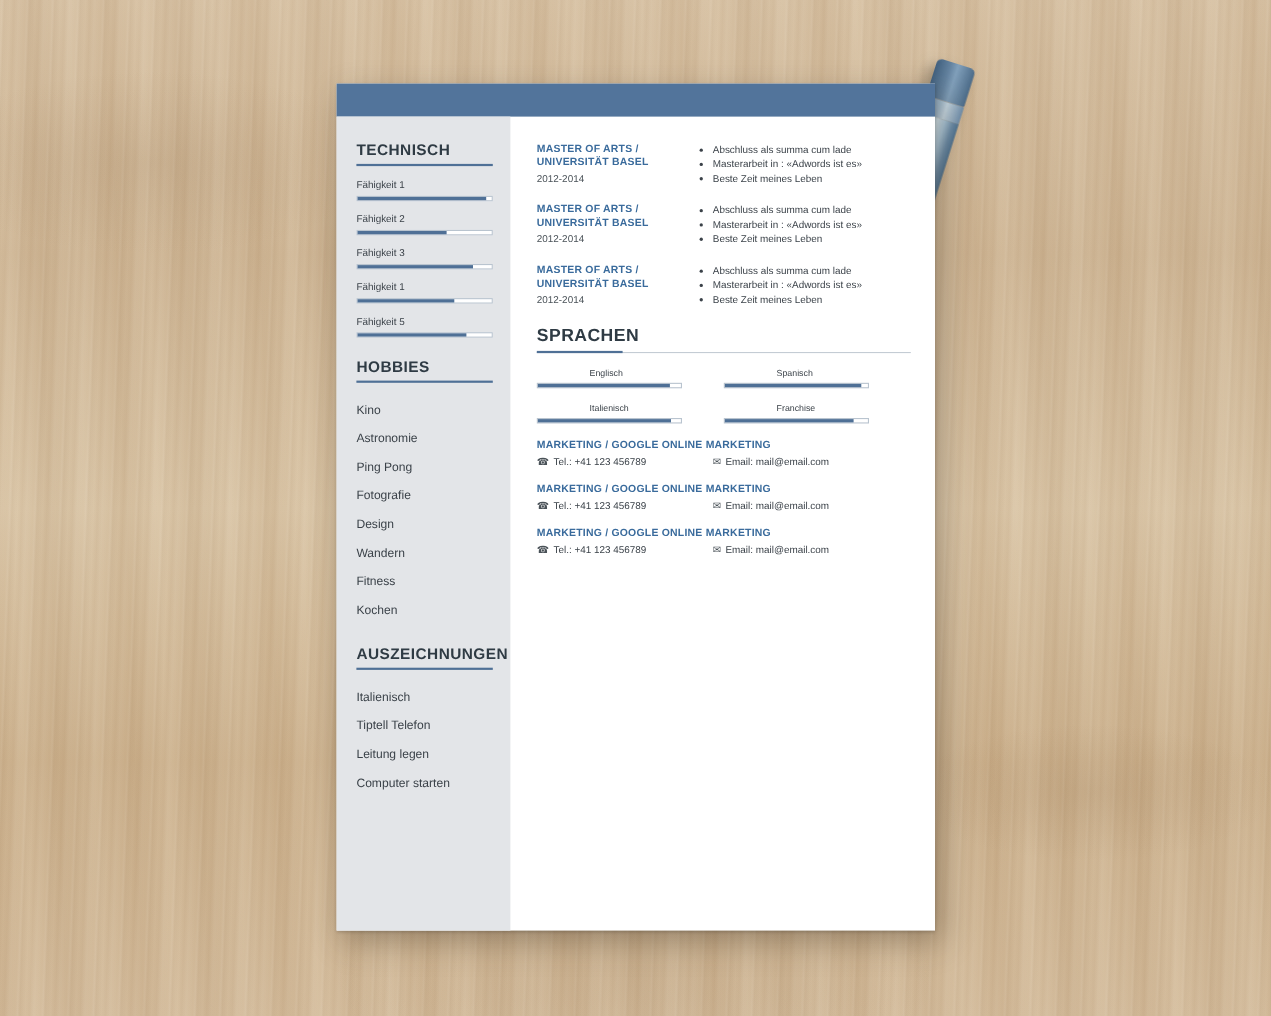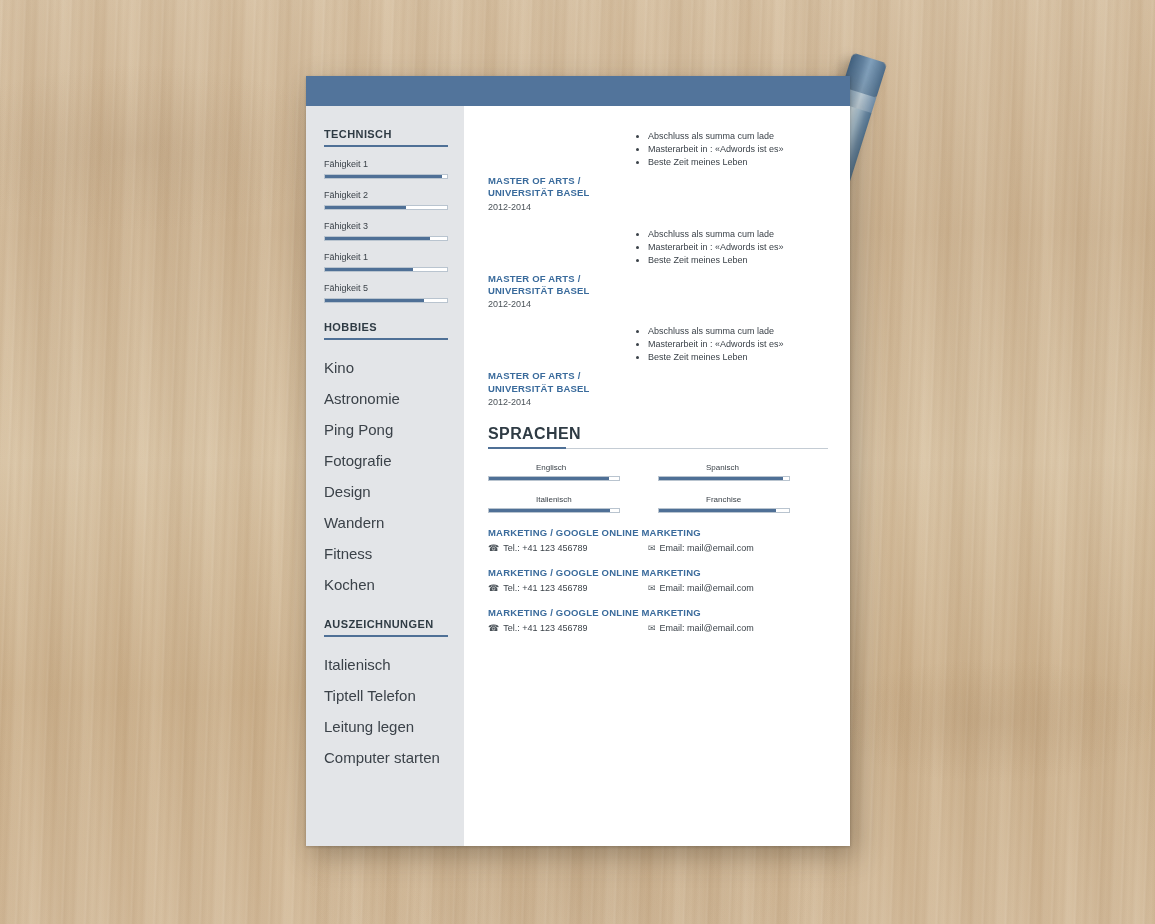--- a/index.html
+++ b/index.html
@@ -116,21 +116,21 @@
   }
 
   
   .sidebar {
     width: 158px;
     background: #e3e5e8;
     padding: 22px 16px 0 18px;
     box-sizing: border-box;
   }
   .side-h {
-    font-size: 11px;
+    font-size: 14px;
     font-weight: bold;
     color: #2f3b44;
     letter-spacing: 0.4px;
     border-bottom: 2px solid #4f7096;
     padding-bottom: 5px;
     margin: 0 0 12px 0;
   }
   .skill {
     margin-bottom: 11px;
   }
@@ -143,41 +143,40 @@
     height: 5px;
     background: #ffffff;
     border: 1px solid #b9c4cf;
     box-sizing: border-box;
   }
   .bar-fill {
     height: 100%;
     background: #4f7096;
   }
   .list-item {
-    font-size: 15px;
+    font-size: 11px;
     color: #3b4249;
     padding: 7px 0;
   }
   .gap-top { margin-top: 18px; }
 
   
   .main {
     flex: 1;
     padding: 24px 22px 0 24px;
     box-sizing: border-box;
   }
   .edu-row {
     display: flex;
     margin-bottom: 16px;
   }
   .edu-left {
     width: 146px;
     padding-right: 10px;
     box-sizing: border-box;
-    margin-top: 45px;
   }
   .edu-title {
     font-size: 9.5px;
     font-weight: bold;
     color: #3a6b9c;
     line-height: 1.3;
     letter-spacing: 0.2px;
   }
   .edu-date {
     font-size: 9px;

